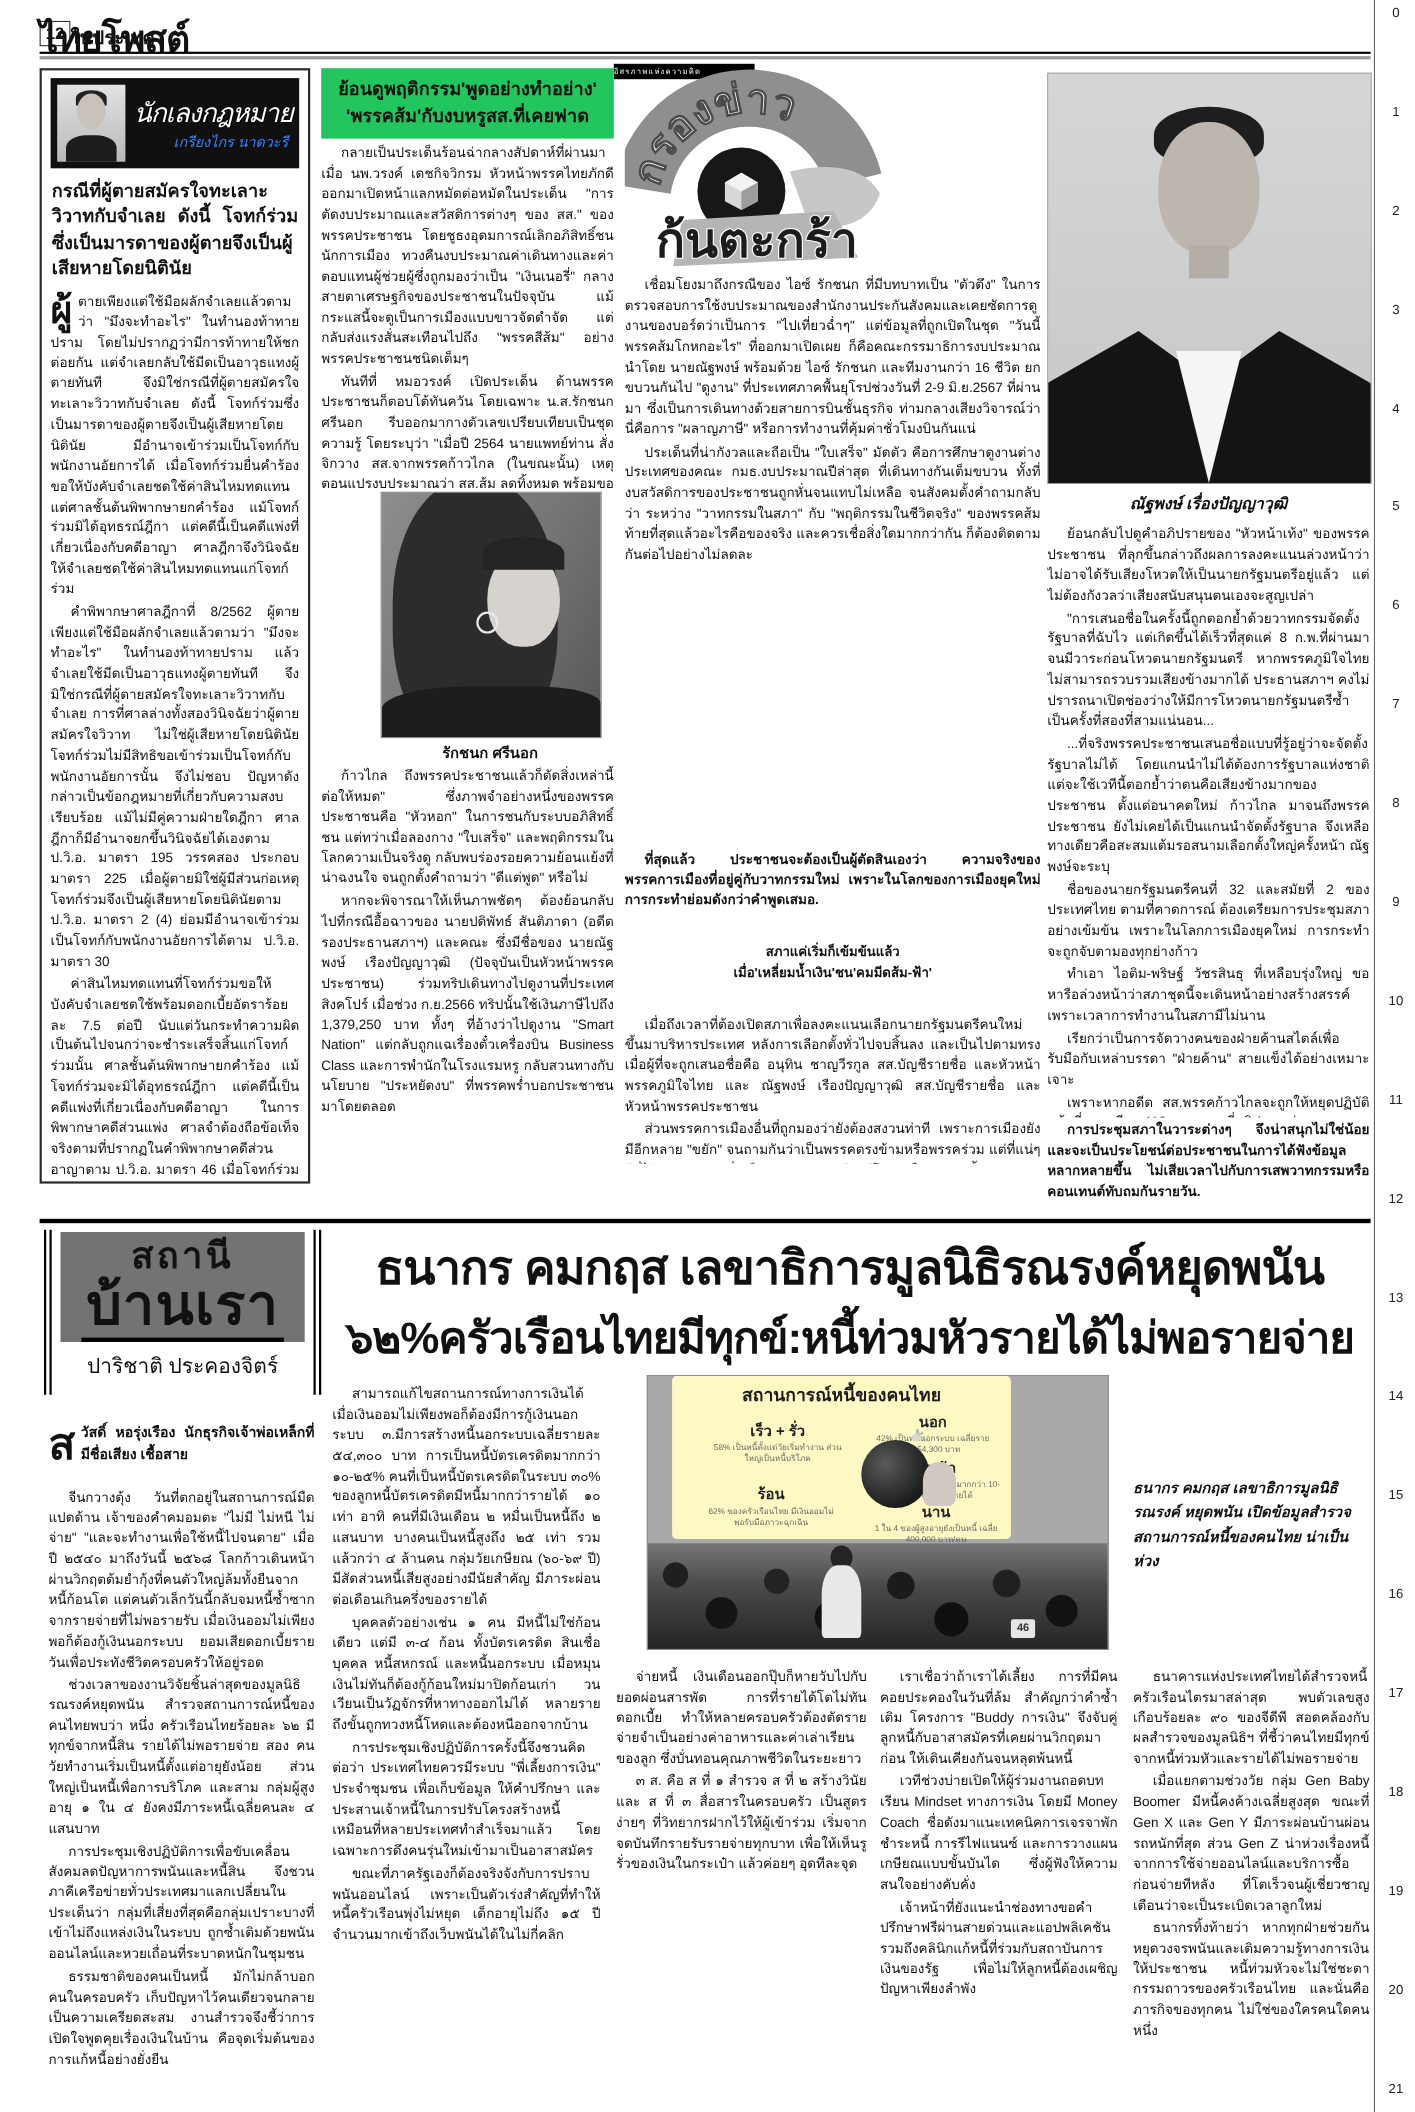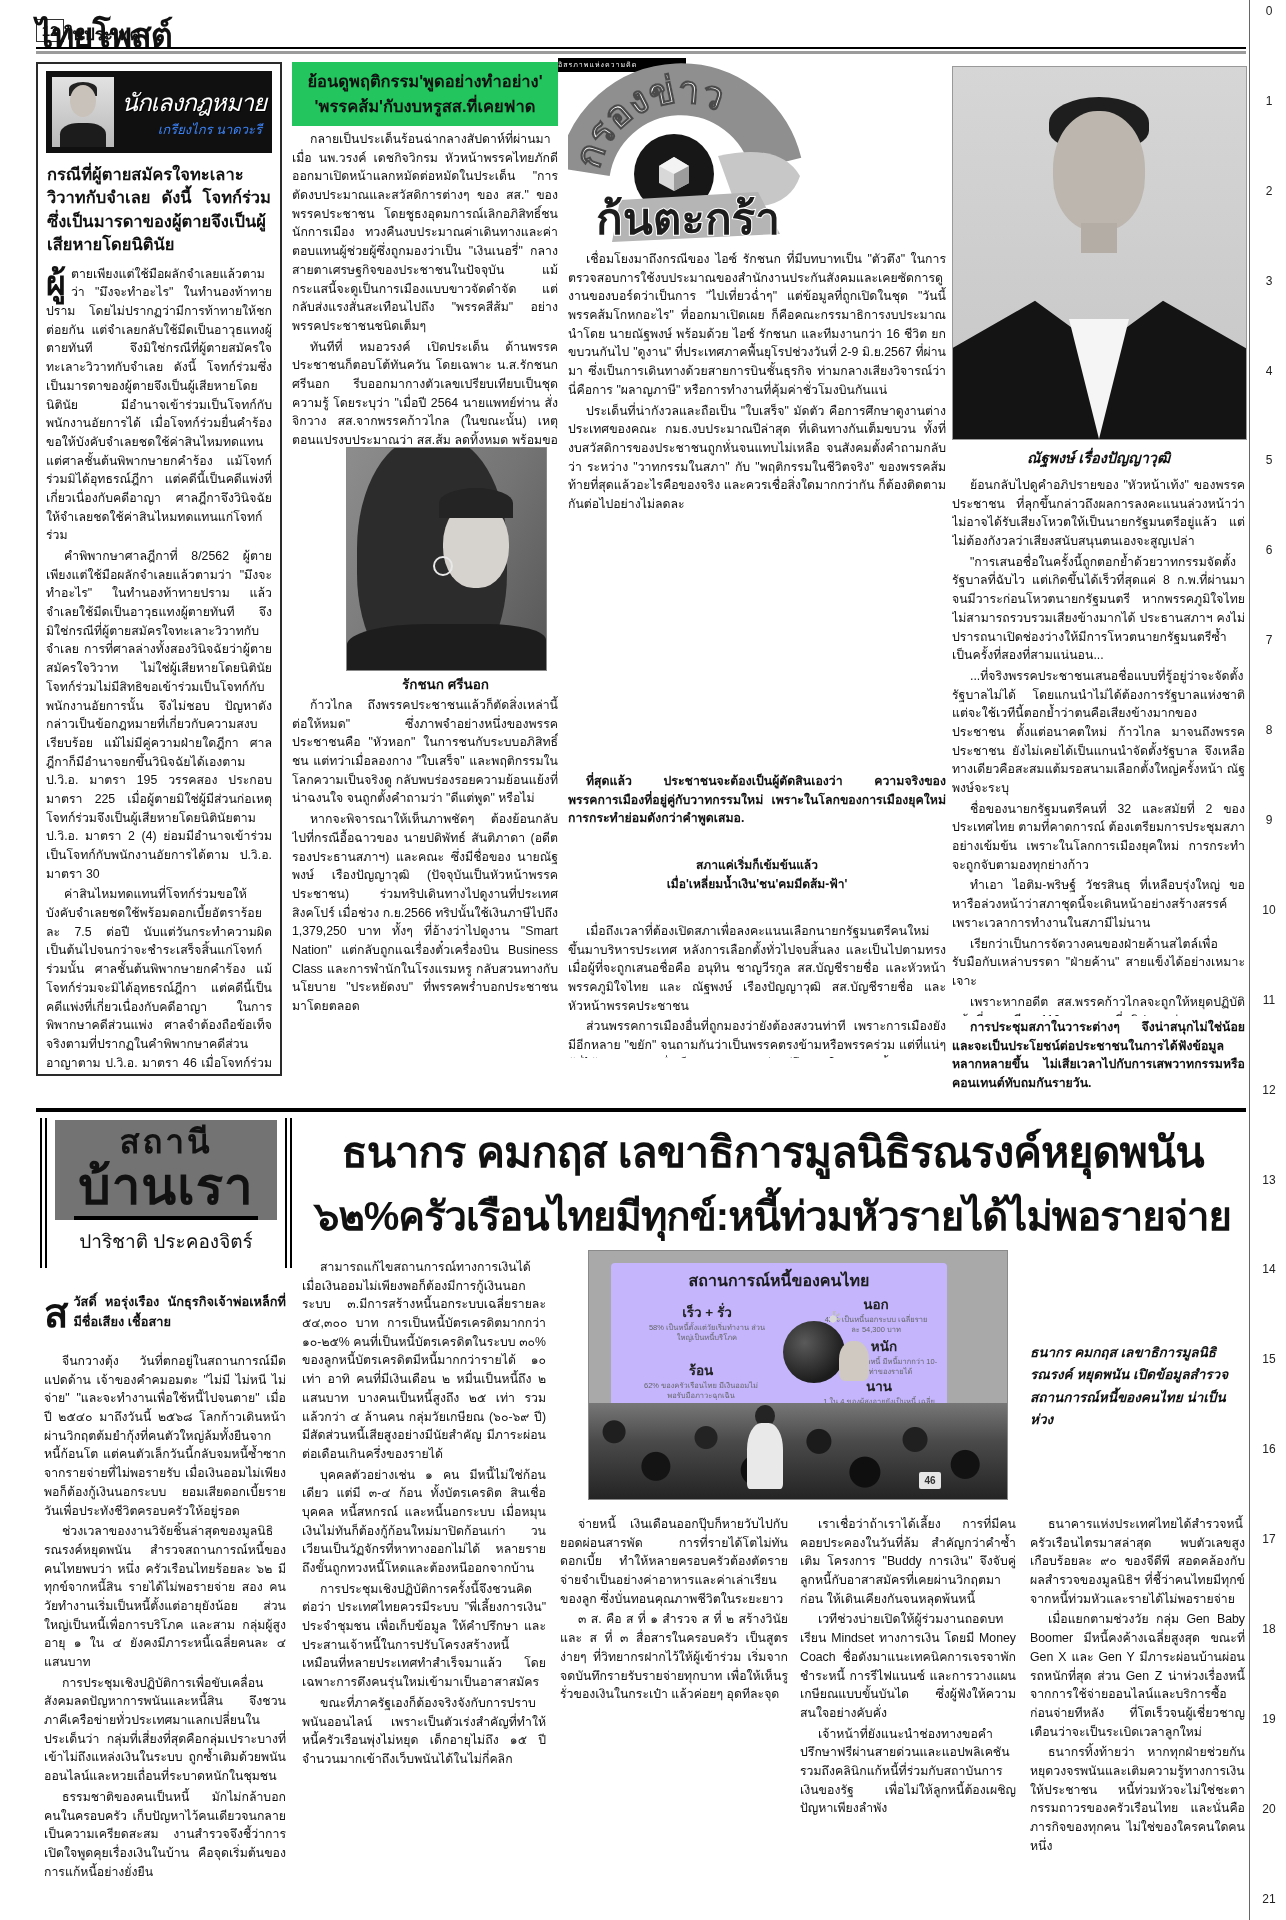--- a/index.html
+++ b/index.html
@@ -77,21 +77,21 @@
   .station-n1{font-size:33px;font-weight:bold;letter-spacing:3px;line-height:1.1;}
   .station-n2{font-size:51px;font-weight:800;letter-spacing:1px;line-height:1.05;
               border-bottom:4px solid #000;display:inline-block;padding:0 4px 2px;}
   .station-author{font-size:19px;margin-top:6px;}
   .st-headline1{position:absolute;left:300px;top:1118px;width:945px;font-size:43px;font-weight:800;
                 letter-spacing:-1px;text-align:center;white-space:nowrap;overflow:hidden;}
   .st-headline2{position:absolute;left:300px;top:1184px;width:945px;font-size:40px;font-weight:800;
                 letter-spacing:-1px;text-align:center;white-space:nowrap;overflow:hidden;}
   
   .conf-photo{position:absolute;left:588px;top:1250px;width:418px;height:248px;background:#a9a9a9;overflow:hidden;border:1px solid #8a8a8a;}
-  .slide{position:absolute;left:22px;top:12px;width:336px;height:148px;background:#c4b5fd;border-radius:4px;}
+  .slide{position:absolute;left:22px;top:0;width:308px;height:148px;background:#fef9c3;border-radius:4px;}
   .slide-title{position:absolute;left:0;right:0;top:5px;text-align:center;font-size:16px;font-weight:800;color:#1c1c1c;}
   .sl-item{position:absolute;}
   .sl-label{font-size:13.5px;font-weight:800;color:#222;}
   .sl-desc{font-size:7.5px;color:#666;line-height:1.35;}
   .bomb{position:absolute;left:172px;top:58px;width:62px;height:62px;border-radius:50%;
         background:radial-gradient(circle at 35% 35%,#5a5a5a,#1c1c1c 70%);}
   .fuse{position:absolute;left:214px;top:48px;width:16px;height:16px;
         background:radial-gradient(circle,#d9d9d9 30%,transparent 34%),
         conic-gradient(#bbb 0 20deg,transparent 20deg 40deg,#bbb 40deg 60deg,transparent 60deg 80deg,#bbb 80deg 100deg,transparent 100deg);border-radius:50%;}
   .carrier{position:absolute;left:228px;top:78px;width:30px;height:40px;border-radius:45% 45% 20% 20%;background:#cfc9c2;}

